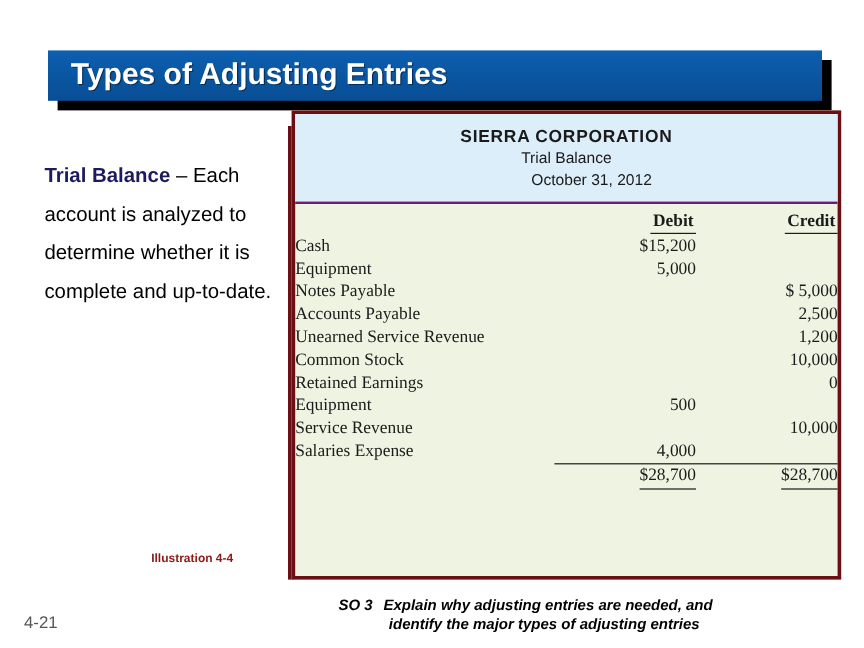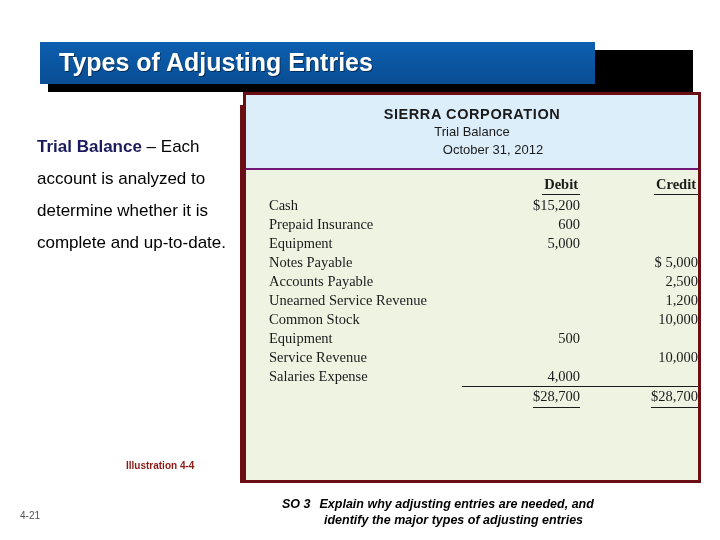--- a/index.html
+++ b/index.html
@@ -28,21 +28,21 @@
     left: 8px;
     top: 8px;
     width: 645px;
     height: 42px;
     background: #000000;
   }
   #title-banner {
     position: absolute;
     left: 0;
     top: 0;
-    width: 555px;
+    width: 645px;
     height: 42px;
     background: #0a57a4;
     background: linear-gradient(to bottom, #0d5fb0 0%, #0a55a0 55%, #094e95 100%);
   }
   #slide-title {
     position: absolute;
     left: 19px;
     top: 6px;
     font-size: 25px;
     font-weight: bold;
@@ -76,21 +76,21 @@
     font-weight: bold;
     color: #8b1a14;
     white-space: nowrap;
   }
 
   
   #page-number {
     position: absolute;
     left: 20px;
     top: 510px;
-    font-size: 10px;
+    font-size: 14px;
     color: #555555;
   }
 
   
   #footer-objective {
     position: absolute;
     left: 282px;
     top: 496px;
     width: 430px;
     font-size: 12.5px;
@@ -150,21 +150,20 @@
     font-size: 13px;
     color: #1a1a1a;
     line-height: 18px;
     padding-left: 42px;
   }
 
   #tb-body {
     position: relative;
     padding-top: 6px;
     font-family: "Liberation Serif", serif;
-    padding-left: 23px;
   }
   table#tb-table {
     width: 100%;
     border-collapse: collapse;
     font-family: "Liberation Serif", serif;
     font-size: 14.5px;
     color: #1b1b1b;
   }
   table#tb-table th {
     font-weight: bold;
@@ -248,25 +247,20 @@
           <th class="credit-col"><span class="colhead">Credit</span></th>
         </tr>
       </thead>
       <tbody id="tb-rows">
           <tr>
             <td class="acct-name">Cash</td>
             <td class="amt debit-col">$15,200</td>
             <td class="amt credit-col"></td>
           </tr>
           <tr>
-            <td class="acct-name">Prepaid Insurance</td>
-            <td class="amt debit-col">600</td>
-            <td class="amt credit-col"></td>
-          </tr>
-          <tr>
             <td class="acct-name">Equipment</td>
             <td class="amt debit-col">5,000</td>
             <td class="amt credit-col"></td>
           </tr>
           <tr>
             <td class="acct-name">Notes Payable</td>
             <td class="amt debit-col"></td>
             <td class="amt credit-col">$ 5,000</td>
           </tr>
           <tr>
@@ -276,20 +270,25 @@
           </tr>
           <tr>
             <td class="acct-name">Unearned Service Revenue</td>
             <td class="amt debit-col"></td>
             <td class="amt credit-col">1,200</td>
           </tr>
           <tr>
             <td class="acct-name">Common Stock</td>
             <td class="amt debit-col"></td>
             <td class="amt credit-col">10,000</td>
+          </tr>
+          <tr>
+            <td class="acct-name">Retained Earnings</td>
+            <td class="amt debit-col"></td>
+            <td class="amt credit-col">0</td>
           </tr>
           <tr>
             <td class="acct-name">Equipment</td>
             <td class="amt debit-col">500</td>
             <td class="amt credit-col"></td>
           </tr>
           <tr>
             <td class="acct-name">Service Revenue</td>
             <td class="amt debit-col"></td>
             <td class="amt credit-col">10,000</td>

